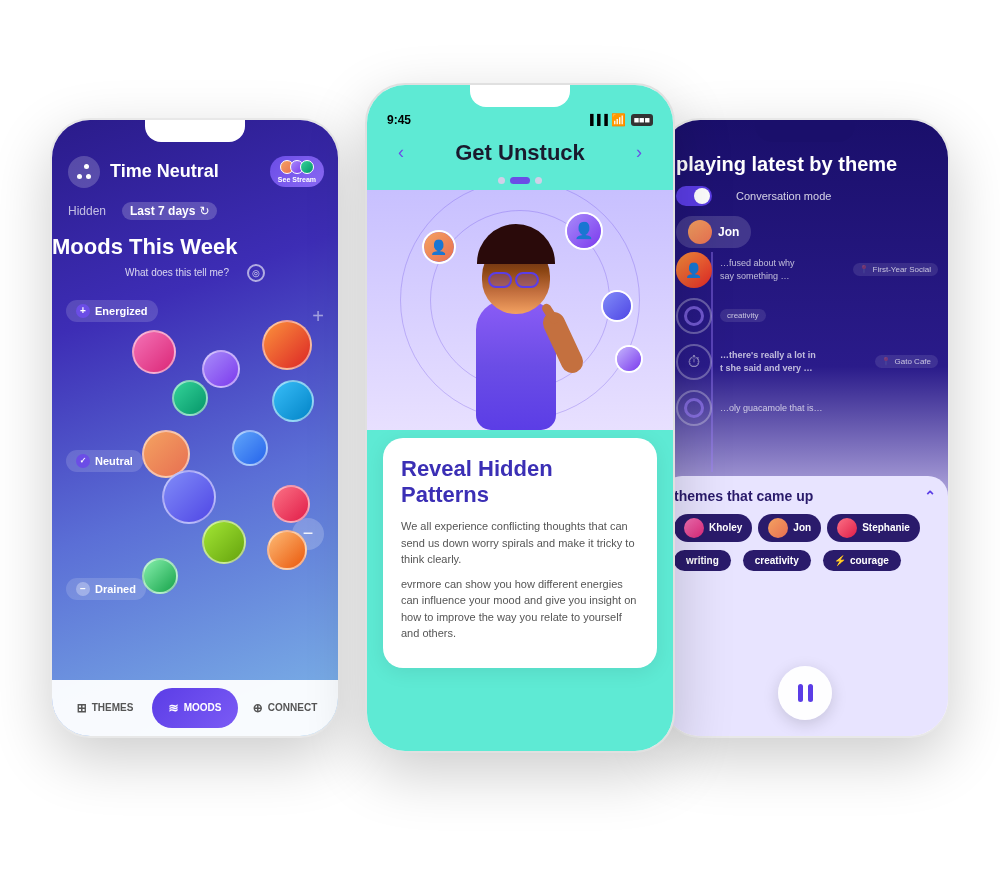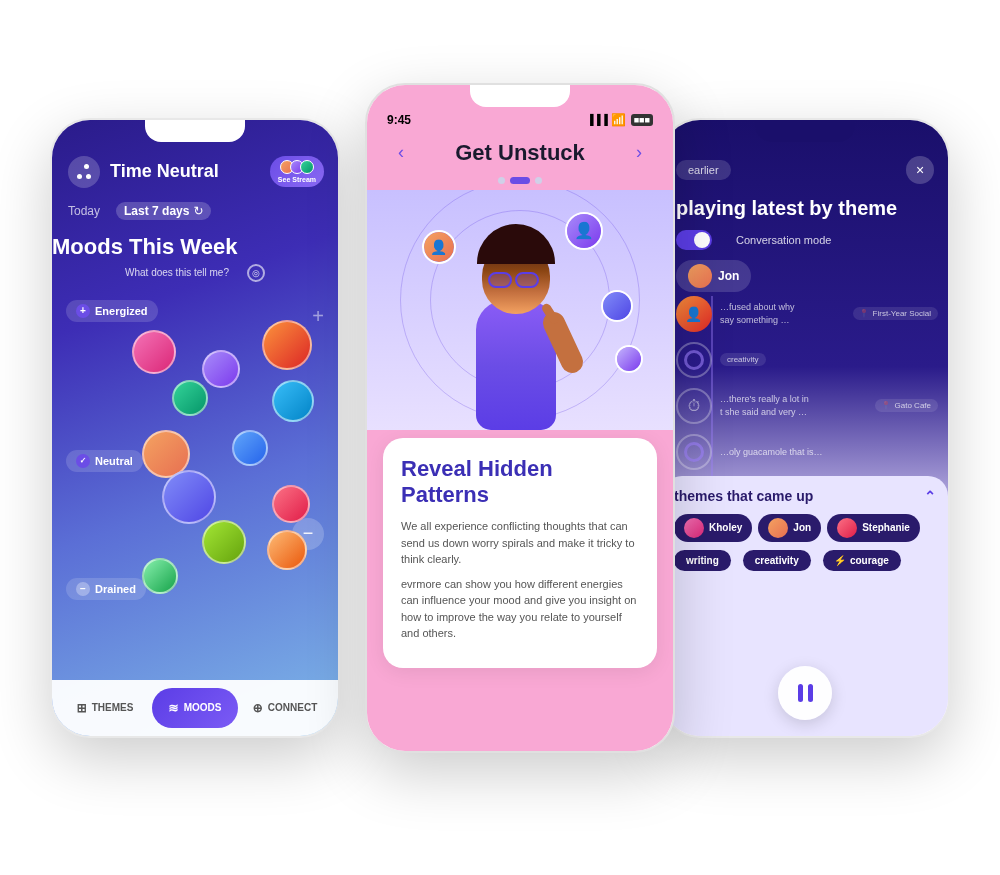--- a/index.html
+++ b/index.html
@@ -321,21 +321,21 @@
 
     .nav-btn.connect {
       background: transparent;
       color: #555;
     }
 
     
     .phone-center-content {
       width: 100%;
       height: 100%;
-      background: #f9a8d4;
+      background: #5eead4;
       position: relative;
     }
 
     .center-status-bar {
       display: flex;
       justify-content: space-between;
       align-items: center;
       padding: 8px 20px;
       padding-top: 28px;
       font-size: 11px;
@@ -687,21 +687,21 @@
       <div class="see-stream-btn">
         <div style="display:flex;gap:-4px;margin-bottom:2px;">
           <div style="width:14px;height:14px;border-radius:50%;background:linear-gradient(135deg,#f4a261,#e76f51);border:1px solid #fff;margin-right:-4px;"></div>
           <div style="width:14px;height:14px;border-radius:50%;background:linear-gradient(135deg,#a78bfa,#7c3aed);border:1px solid #fff;margin-right:-4px;"></div>
           <div style="width:14px;height:14px;border-radius:50%;background:linear-gradient(135deg,#34d399,#059669);border:1px solid #fff;"></div>
         </div>
         <span class="see-stream-text">See Stream</span>
       </div>
 
       <div class="left-tabs">
-        <span class="left-tab">Today</span>
+        <span class="left-tab">Hidden</span>
         <div class="last7-badge">
           <span class="left-tab active">Last 7 days</span>
           <span style="color:#fff;font-size:12px;">↻</span>
         </div>
       </div>
 
       <div class="moods-heading">Moods This Week</div>
       <div class="what-does-row">
         <span class="what-does-text">What does this tell me?</span>
         <div class="what-does-icon">◎</div>
@@ -833,24 +833,20 @@
         <p class="card-desc">evrmore can show you how different energies can influence your mood and give you insight on how to improve the way you relate to yourself and others.</p>
       </div>
 
     </div>
   </div>
 
   <div class="phone phone-right">
     <div class="notch" style="background:linear-gradient(180deg,#1a0f6b,#1a0f6b);"></div>
     <div class="phone-right-content">
 
-      <div class="right-top-bar">
-        <div class="earlier-badge">earlier</div>
-        <div class="close-circle">×</div>
-      </div>
 
       <div class="playing-theme-text">playing latest by theme</div>
 
       <div class="convo-mode-row">
         <div class="toggle-switch">
           <div class="toggle-knob"></div>
         </div>
         <span class="convo-mode-label">Conversation mode</span>
       </div>
 
@@ -878,21 +874,21 @@
           <div style="width:36px;height:36px;border-radius:50%;border:2px solid rgba(255,255,255,0.3);display:flex;align-items:center;justify-content:center;flex-shrink:0;">
             <div style="width:20px;height:20px;border-radius:50%;border:3px solid rgba(160,130,255,0.6);"></div>
           </div>
           <div style="display:flex;align-items:center;gap:3px;background:rgba(255,255,255,0.1);border-radius:10px;padding:2px 7px;flex-shrink:0;">
             <span style="font-size:8px;color:rgba(255,255,255,0.7);">creativity</span>
           </div>
         </div>
 
         <div style="display:flex;gap:8px;align-items:center;margin-bottom:10px;position:relative;z-index:1;">
           <div style="width:36px;height:36px;border-radius:50%;border:2px solid rgba(255,255,255,0.3);display:flex;align-items:center;justify-content:center;flex-shrink:0;color:rgba(255,255,255,0.6);font-size:16px;">⏱</div>
-          <div style="flex:1;">
+          <div style="flex:1;font-weight:bold;">
             <div style="font-size:9px;color:rgba(255,255,255,0.7);line-height:1.4;">…there's really a lot in<br>t she said and very …</div>
           </div>
           <div style="display:flex;align-items:center;gap:3px;background:rgba(255,255,255,0.1);border-radius:10px;padding:2px 7px;flex-shrink:0;">
             <span style="font-size:8px;color:rgba(255,255,255,0.3);">📍</span>
             <span style="font-size:8px;color:rgba(255,255,255,0.7);">Gato Cafe</span>
           </div>
         </div>
 
         <div style="display:flex;gap:8px;align-items:center;position:relative;z-index:1;">
           <div style="width:36px;height:36px;border-radius:50%;border:2px solid rgba(255,255,255,0.3);display:flex;align-items:center;justify-content:center;flex-shrink:0;">

